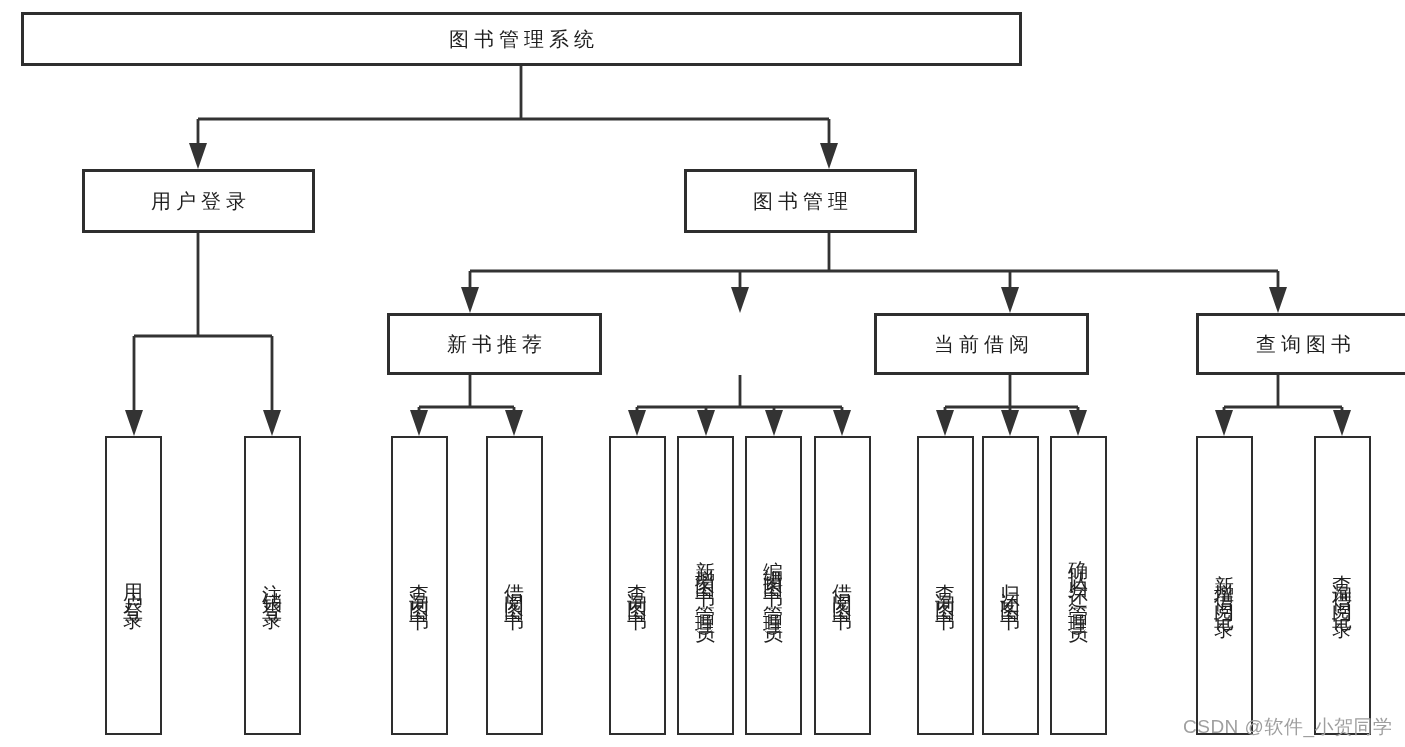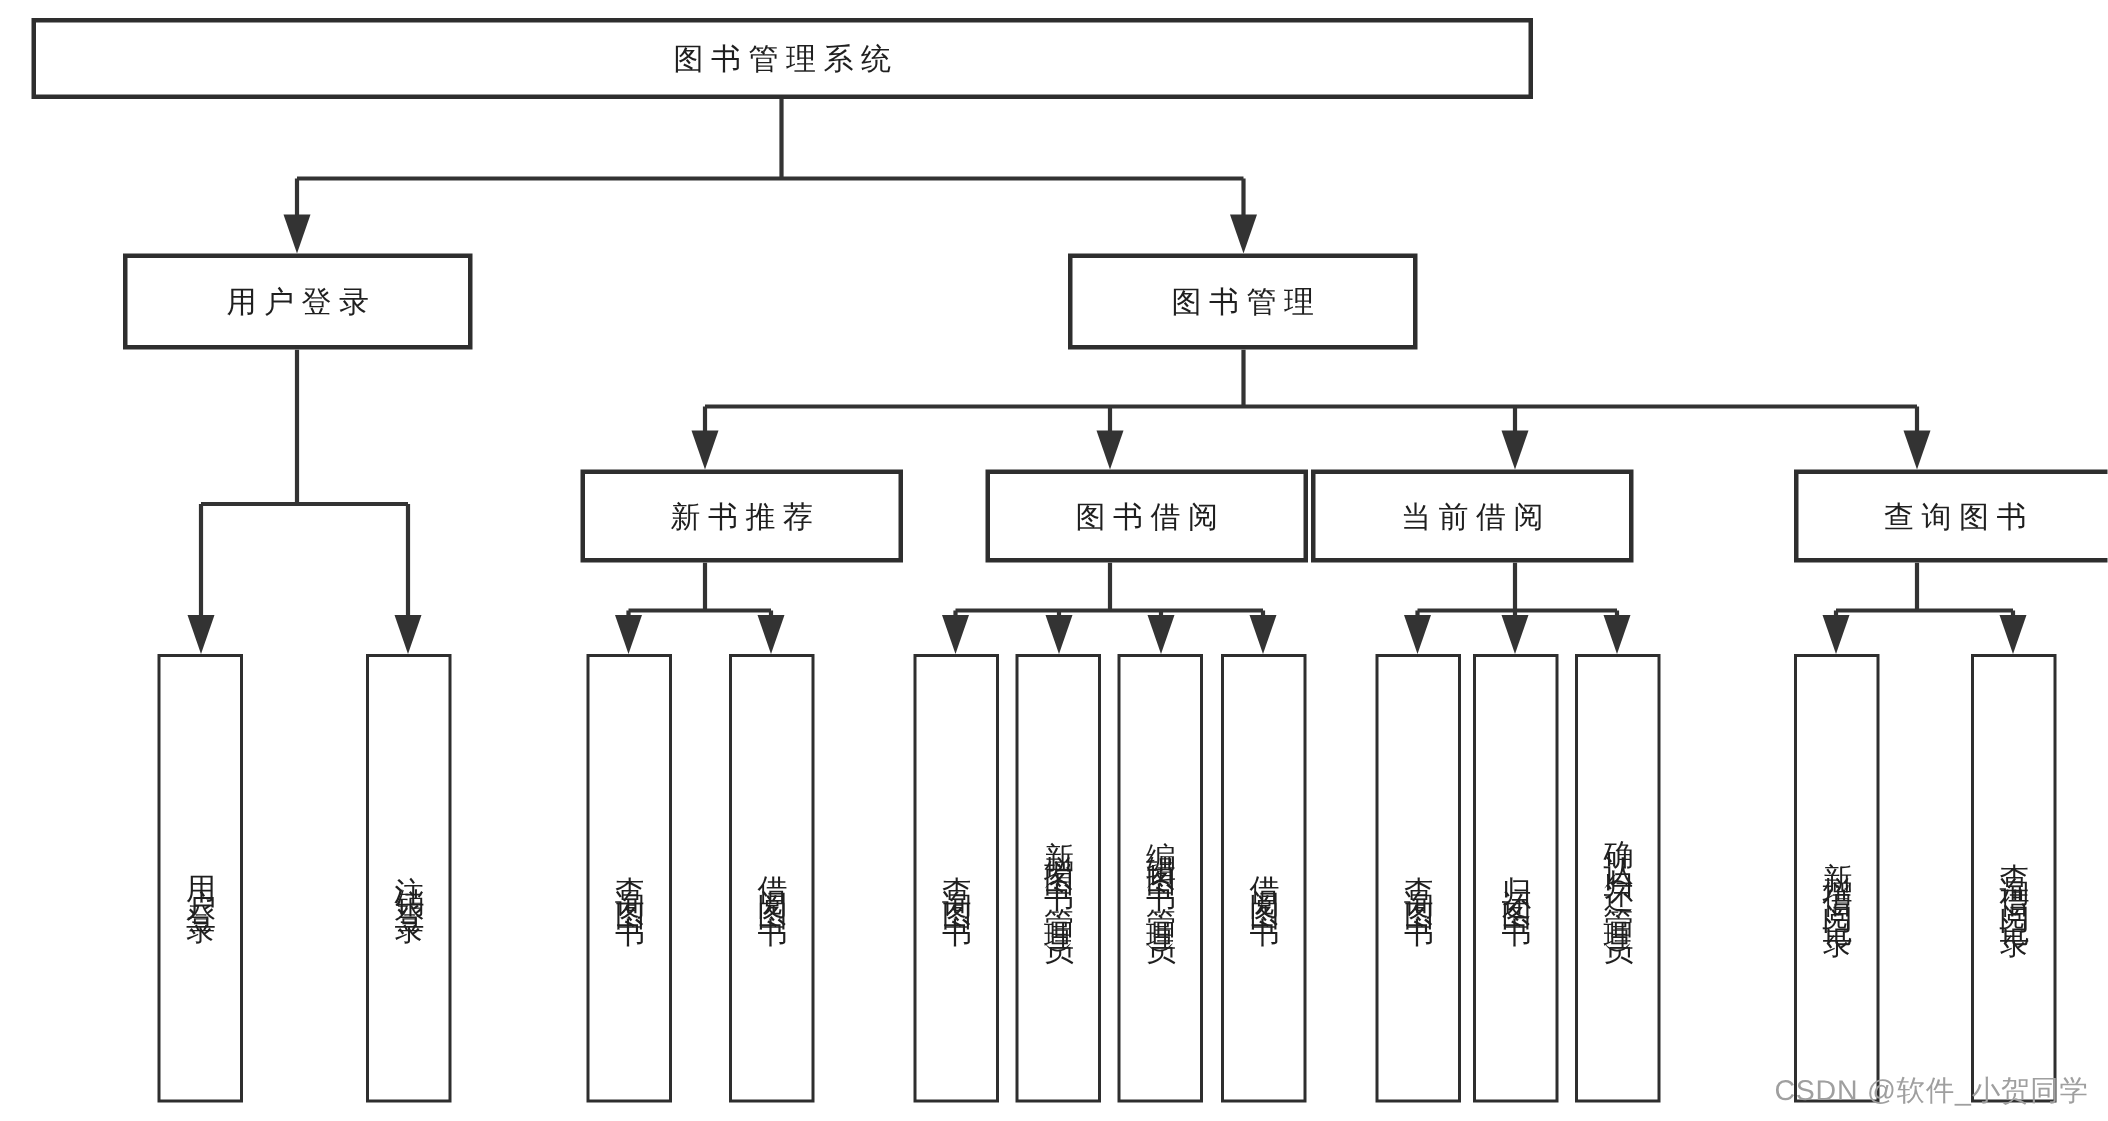--- a/index.html
+++ b/index.html
@@ -35,21 +35,21 @@
     justify-content: center;
     font-size: 20px;
     letter-spacing: 5px;
     text-indent: 5px;
     white-space: nowrap;
     z-index: 2;
   }
   .box.root   { left: 21px;  top: 12px;  width: 1001px; height: 54px; }
   .box.lv2    { top: 169px; height: 64px; width: 233px; }
   .box.lv2.a  { left: 82px; }
-  .box.lv2.b  { left: 712px; }
+  .box.lv2.b  { left: 684px; }
   .box.lv3    { top: 313px; height: 62px; width: 215px; margin-left: 24px; }
   .leaf {
     position: absolute;
     top: 436px; height: 299px; width: 57px;
     background: var(--box-fill);
     border: 2px solid var(--box-border);
     color: var(--text);
     display: flex;
     align-items: center;
     justify-content: center;
@@ -124,21 +124,20 @@
       <polygon class="arrowhead" points="1333,410 1351,410 1342,436"></polygon>
     </g>
   </svg>
 
   <div class="box root">图书管理系统</div>
 
   <div class="box lv2 a">用户登录</div>
   <div class="box lv2 b">图书管理</div>
 
   <div class="box lv3" style="left:363px">新书推荐</div>
-  <div class="box lv3" style="left:633px">图书借阅</div>
   <div class="box lv3" style="left:850px">当前借阅</div>
   <div class="box lv3" style="left:1172px">查询图书</div>
 
   <div class="leaf" style="left:105px">用户登录</div>
   <div class="leaf" style="left:244px">注销登录</div>
   <div class="leaf" style="left:391px">查询图书</div>
   <div class="leaf" style="left:486px">借阅图书</div>
   <div class="leaf" style="left:609px">查询图书</div>
   <div class="leaf" style="left:677px">新增图书（管理员）</div>
   <div class="leaf" style="left:745px">编辑图书（管理员）</div>

